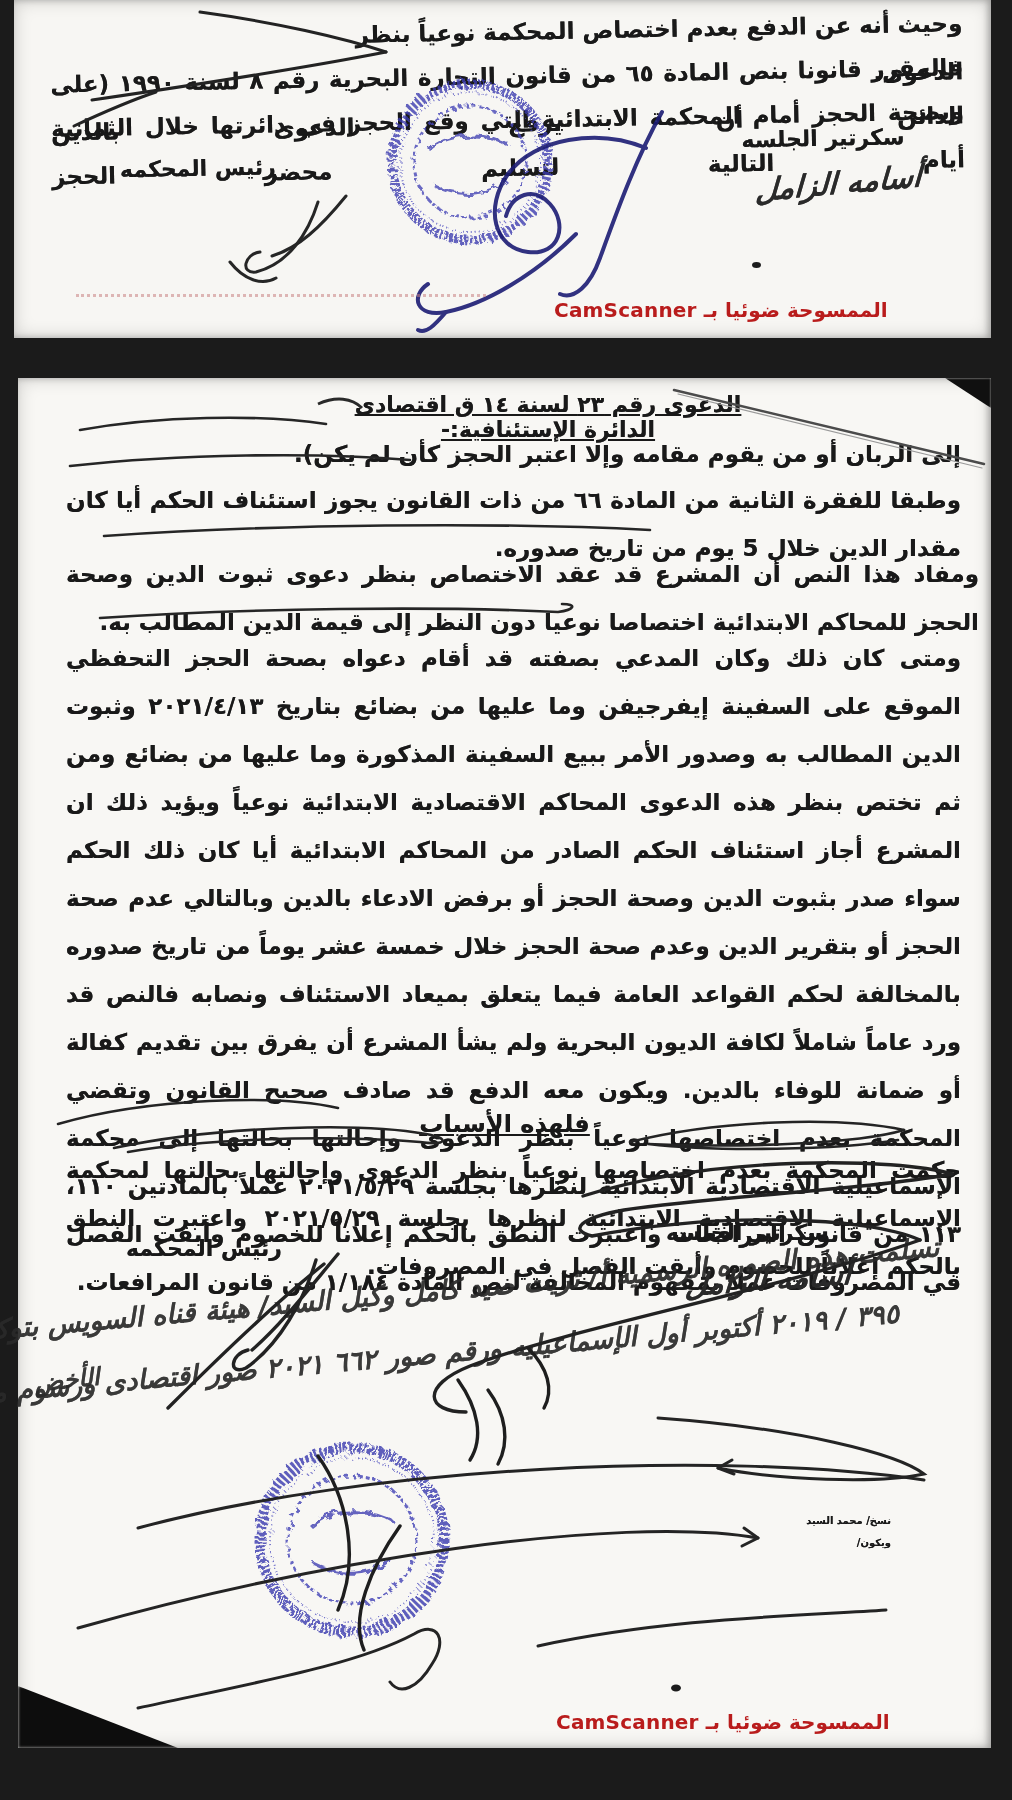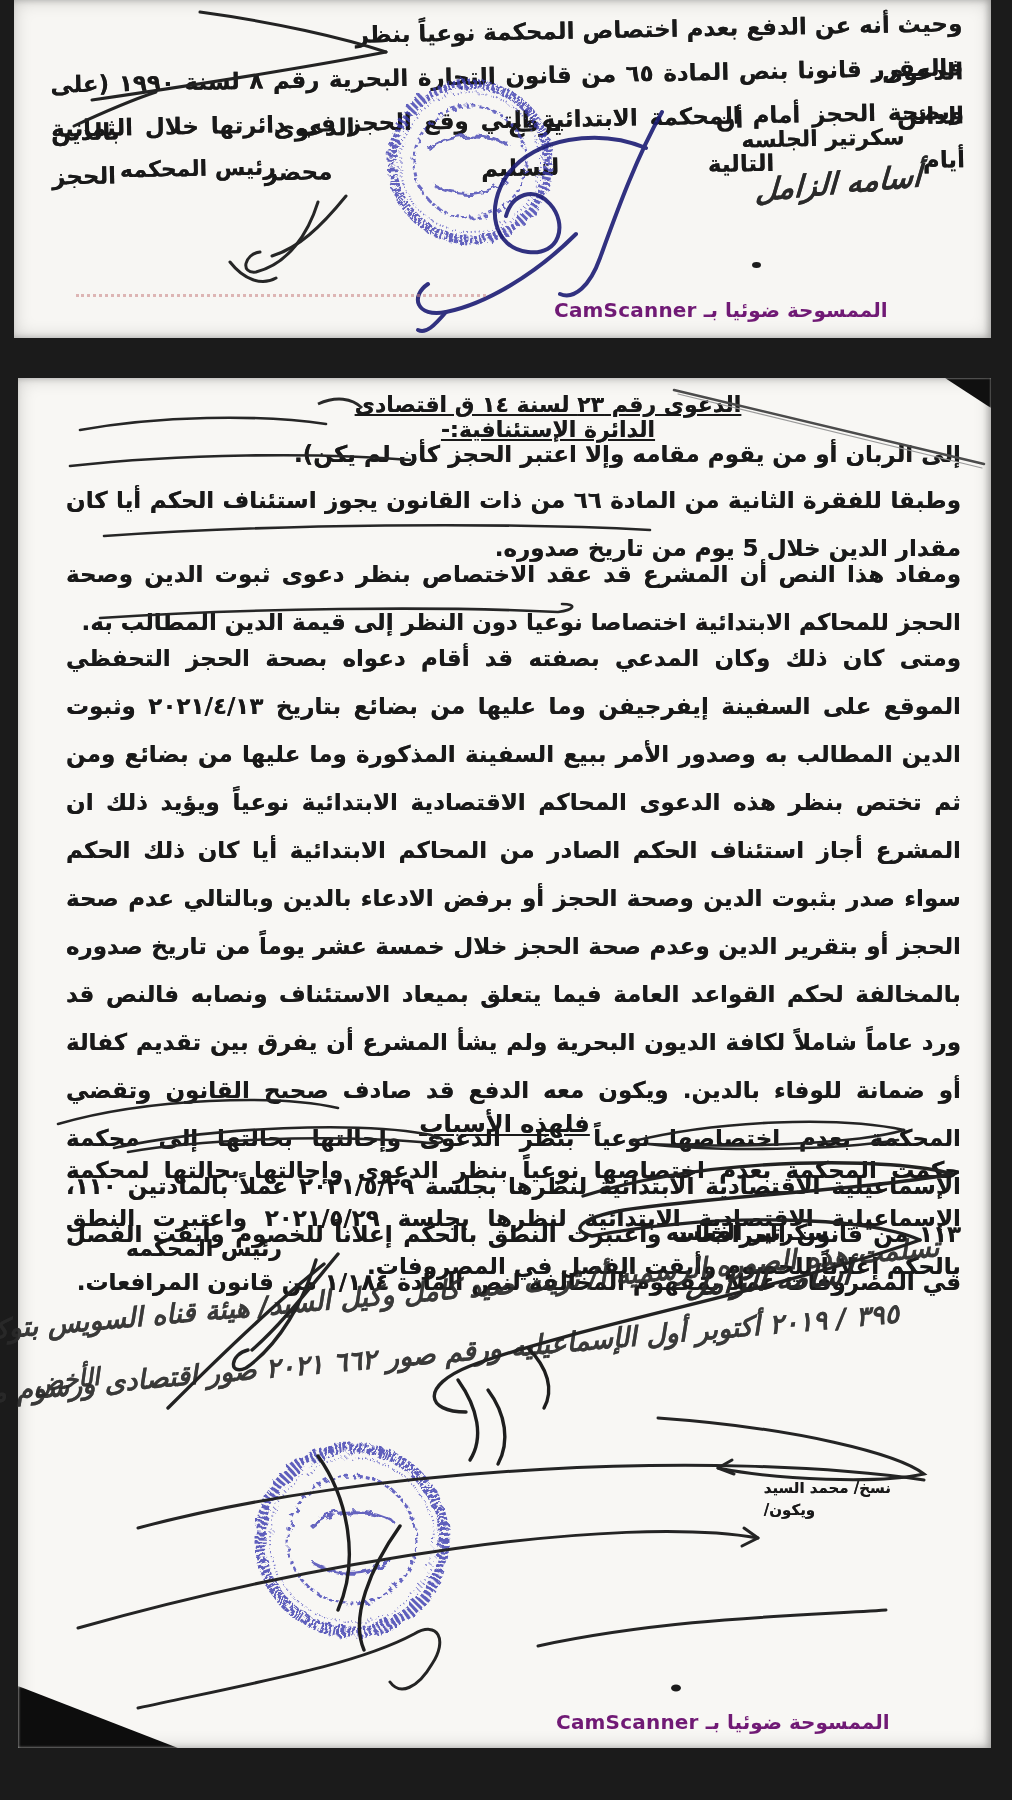--- a/index.html
+++ b/index.html
@@ -27,21 +27,21 @@
   .underline{text-decoration:underline;}
   .label{font-size:22px;}
   .handwriting{
     font-style:italic;color:#2a2a2a;font-weight:bold;
     text-shadow:0 0 .6px rgba(40,40,40,.7);
     white-space:nowrap;
   }
   .sig-name{font-size:30px;transform:rotate(-4deg) skewX(-8deg);}
   .note-line{font-size:27px;letter-spacing:1px;opacity:.92;}
   .footer{
-    position:absolute;direction:rtl;font-size:20px;color:#701a75;
+    position:absolute;direction:rtl;font-size:20px;color:#b91c1c;
     font-weight:bold;white-space:nowrap;letter-spacing:.2px;
   }
   .pink-dots{
     position:absolute;height:0;border-top:3px dotted rgba(201,128,128,.55);
   }
   .wedge{
     position:absolute;left:0;bottom:0;width:160px;height:62px;
     clip-path:polygon(0 0,0 100%,100% 100%);
     background:#0d0d0d;filter:blur(1.5px);
   }
@@ -114,21 +114,21 @@
   <div class="page" id="page2">
 
     <div class="corner-dark"></div>
 
     <div class="txt label center underline" style="top:14px;left:300px;width:460px;font-size:22px;">الدعوى رقم ٢٣ لسنة ١٤ ق اقتصادى الدائرة الإستئنافية:-</div>
 
     <div class="txt body-text right" style="top:52px;right:30px;left:260px;">إلى الربان أو من يقوم مقامه وإلا اعتبر الحجز كأن لم يكن).</div>
 
     <div class="txt body-text just" style="top:98px;right:30px;left:48px;">وطبقا للفقرة الثانية من المادة ٦٦ من ذات القانون يجوز استئناف الحكم أيا كان مقدار الدين خلال 5 يوم من تاريخ صدوره.</div>
 
-    <div class="txt body-text just" style="top:172px;right:30px;left:48px;">ومفاد هذا النص أن المشرع قد عقد الاختصاص بنظر دعوى ثبوت الدين وصحة الحجز للمحاكم الابتدائية اختصاصا نوعيا دون النظر إلى قيمة الدين المطالب به.</div>
+    <div class="txt body-text just" style="top:172px;right:12px;left:48px;">ومفاد هذا النص أن المشرع قد عقد الاختصاص بنظر دعوى ثبوت الدين وصحة الحجز للمحاكم الابتدائية اختصاصا نوعيا دون النظر إلى قيمة الدين المطالب به.</div>
 
     <div class="txt body-text just" style="top:256px;right:30px;left:48px;">ومتى كان ذلك وكان المدعي بصفته قد أقام دعواه بصحة الحجز التحفظي الموقع على السفينة إيفرجيفن وما عليها من بضائع بتاريخ ٢٠٢١/٤/١٣ وثبوت الدين المطالب به وصدور الأمر ببيع السفينة المذكورة وما عليها من بضائع ومن ثم تختص بنظر هذه الدعوى المحاكم الاقتصادية الابتدائية نوعياً ويؤيد ذلك ان المشرع أجاز استئناف الحكم الصادر من المحاكم الابتدائية أيا كان ذلك الحكم سواء صدر بثبوت الدين وصحة الحجز أو برفض الادعاء بالدين وبالتالي عدم صحة الحجز أو بتقرير الدين وعدم صحة الحجز خلال خمسة عشر يوماً من تاريخ صدوره بالمخالفة لحكم القواعد العامة فيما يتعلق بميعاد الاستئناف ونصابه فالنص قد ورد عاماً شاملاً لكافة الديون البحرية ولم يشأ المشرع أن يفرق بين تقديم كفالة أو ضمانة للوفاء بالدين. ويكون معه الدفع قد صادف صحيح القانون وتقضي المحكمة بعدم اختصاصها نوعياً بنظر الدعوى وإحالتها بحالتها إلى محكمة الإسماعيلية الاقتصادية الابتدائية لنظرها بجلسة ٢٠٢١/٥/٢٩ عملاً بالمادتين ١١٠، ١١٣ من قانون المرافعات واعتبرت النطق بالحكم إعلاناً للخصوم وأبقت الفصل في المصروفات عملاً بمفهوم المخالفة لنص المادة ١/١٨٤ من قانون المرافعات.</div>
 
     <div class="txt label center underline" style="top:732px;left:0;right:0;font-size:24px;">فلهذه الأسباب</div>
 
     <div class="txt body-text just" style="top:768px;right:30px;left:48px;">حكمت المحكمة بعدم اختصاصها نوعياً بنظر الدعوى وإحالتها بحالتها لمحكمة الإسماعيلية الاقتصادية الابتدائية لنظرها بجلسة ٢٠٢١/٥/٢٩ واعتبرت النطق بالحكم إعلاناً للخصوم وأبقت الفصل في المصروفات.</div>
 
     <div class="txt label" style="top:842px;right:162px;">سكرتير الجلسه</div>
     <div class="txt label" style="top:858px;left:108px;">رئيس المحكمه</div>
 
@@ -195,21 +195,21 @@
         <path d="M 60 1250 C 300 1182, 600 1136, 740 1160"></path>
         <path d="M 740 1160 L 726 1150 M 740 1160 L 724 1168"></path>
         <path d="M 120 1330 C 250 1302, 340 1286, 396 1256 C 420 1242, 430 1262, 414 1286 C 400 1310, 382 1318, 372 1304"></path>
         <path d="M 520 1268 C 650 1240, 780 1238, 868 1232"></path>
         <path d="M 640 1040 C 780 1050, 880 1076, 906 1096 C 860 1106, 760 1102, 700 1090"></path>
         <path d="M 700 1090 L 714 1082 M 700 1090 L 716 1096"></path>
       </g>
       <ellipse cx="658" cy="1310" rx="5" ry="3.5" fill="#1c1c1c"></ellipse>
     </svg>
 
-    <div class="txt" style="top:1099px;right:100px;font-size:15px;line-height:22px;text-align:left;">
+    <div class="txt" style="top:1132px;right:100px;font-size:10px;line-height:22px;text-align:right;">
       <div>نسخ/ محمد السيد</div>
       <div>ويكون/</div>
     </div>
 
     <div class="wedge"></div>
 
     <div class="footer" style="left:538px;top:1332px;">الممسوحة ضوئيا بـ CamScanner</div>
   </div>
 
 </div>

